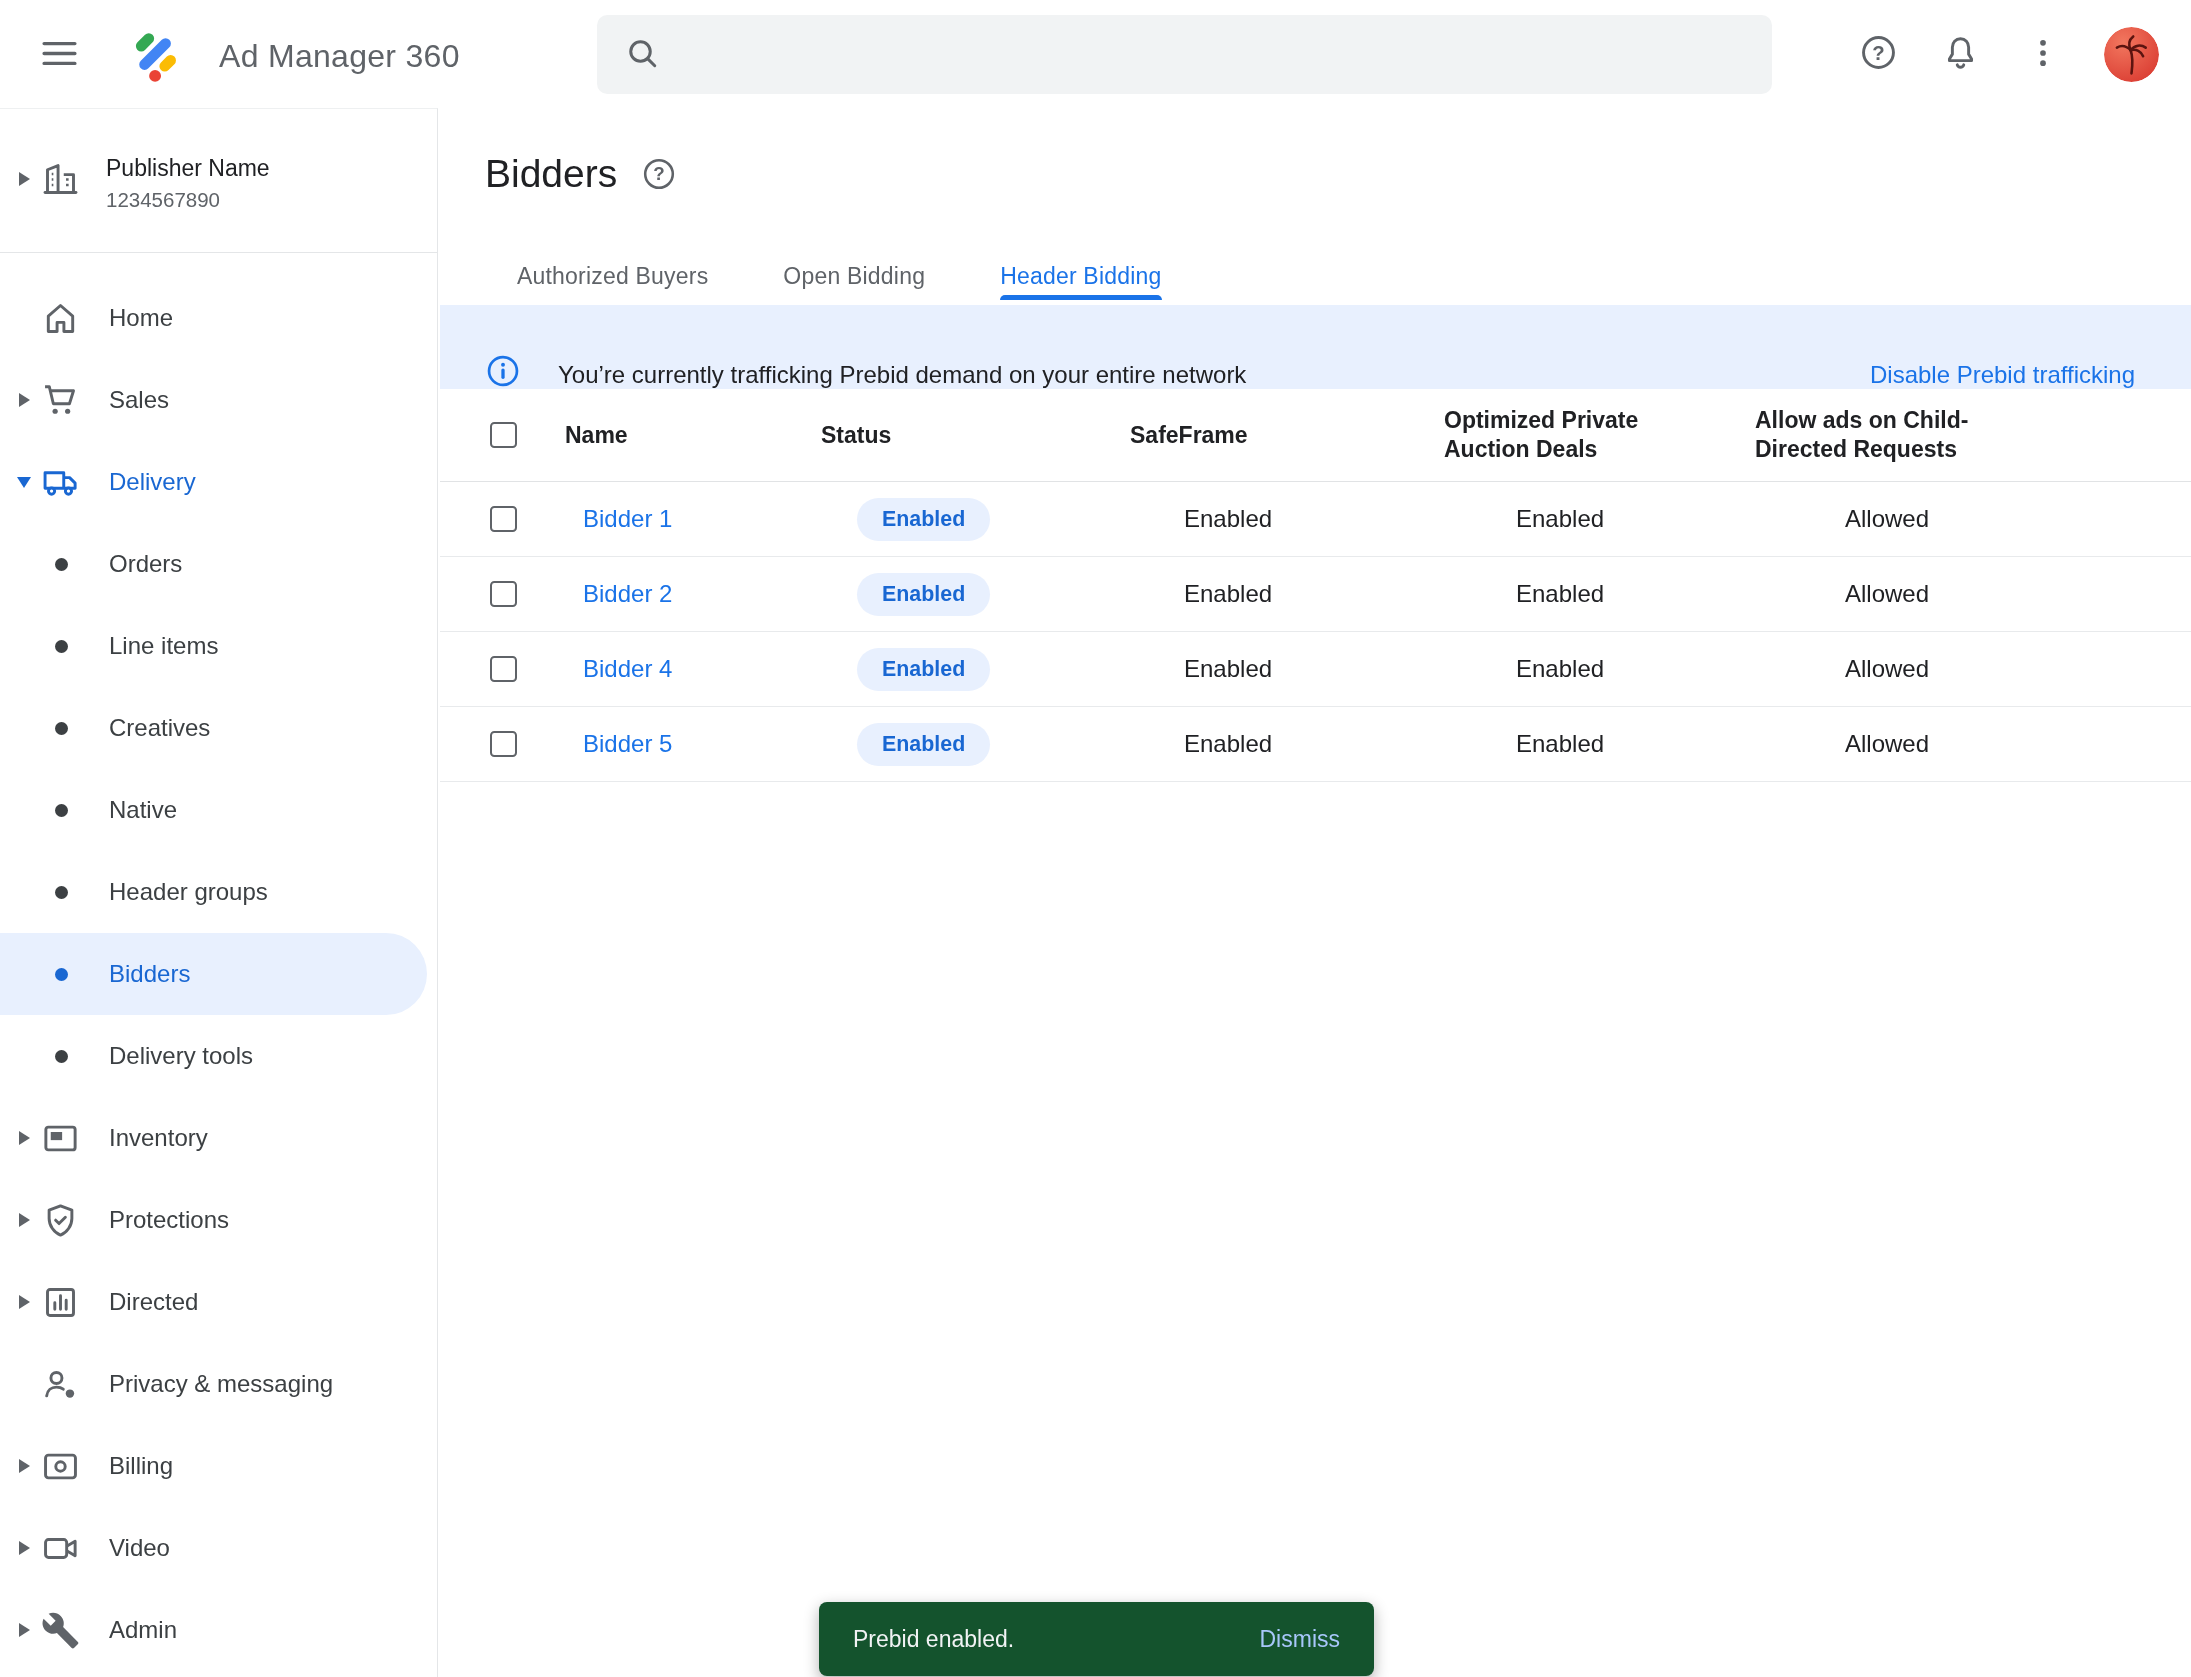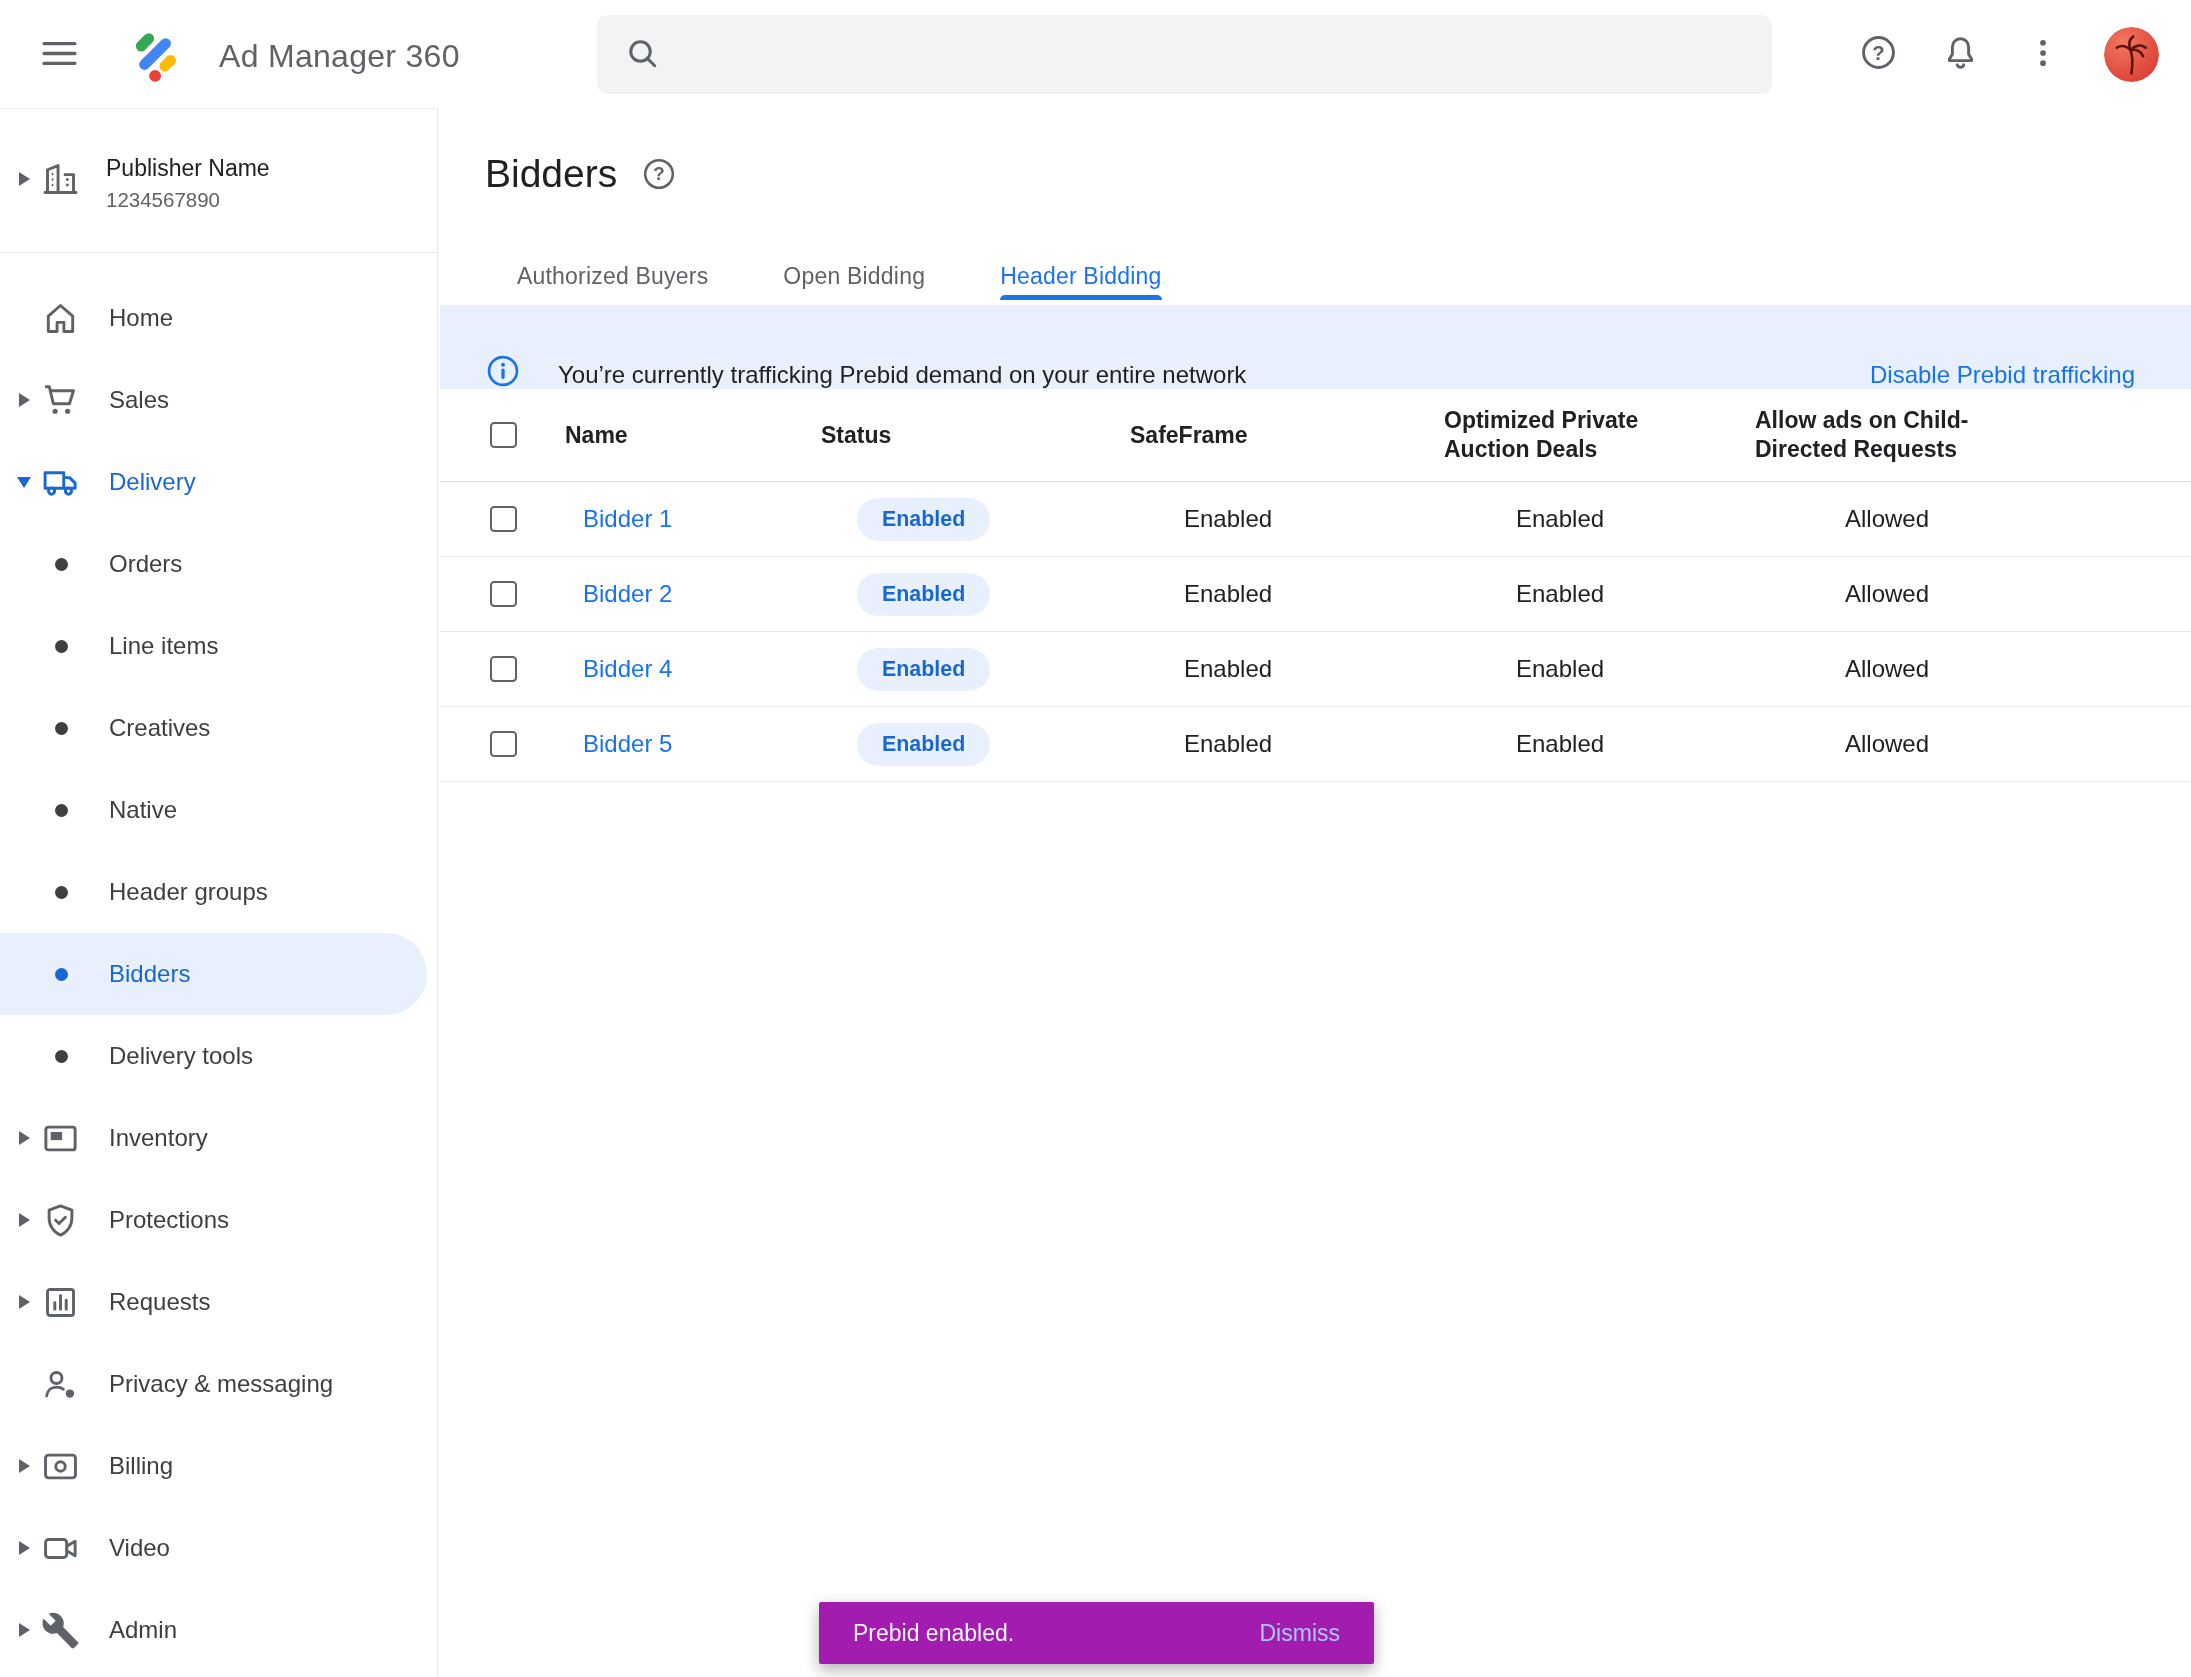--- a/index.html
+++ b/index.html
@@ -59,21 +59,21 @@
 
   .thead, .trow { display:grid; grid-template-columns:53px 229px 282px 287px 284px 1fr; align-items:center; padding-left:45px; }
   .thead { height:93px; border-bottom:1.7px solid #e1e3e5; font-size:23px; font-weight:bold; color:#202124;gap:27px; }
   .thead .two-line { white-space:pre-line; line-height:1.25; }
   .trow { height:75px; border-bottom:1.7px solid #e8eaec; font-size:24px; color:#202124;gap:45px; }
   .cb { width:26.5px; height:26.5px; border:2.6px solid #5f6368; border-radius:4.3px; margin-left:5.1px; cursor:pointer; background:#fff; }
   .bidder-link { color:#1a73e8; cursor:pointer; }
   .pill { display:inline-block; background:#e8f0fe; color:#1967d2; font-weight:bold; font-size:21.4px; height:43px; line-height:43px; padding:0 25px; border-radius:21.4px; }
 
   
-  .snackbar { position:absolute; left:819px; top:1602px; width:555px; height:62px; background:#a21caf; border-radius:2px; display:flex; align-items:center; padding:0 34px; box-shadow:0 5.1px 15.4px rgba(0,0,0,.3); z-index:40; }
+  .snackbar { position:absolute; left:819px; top:1602px; width:555px; height:74px; background:#14532d; border-radius:8px; display:flex; align-items:center; padding:0 34px; box-shadow:0 5.1px 15.4px rgba(0,0,0,.3); z-index:40; }
   .snack-text { color:#f1f3f4; font-size:23px; }
   .snack-action { margin-left:auto; color:#a8c7fa; font-size:23px; font-weight:500; cursor:pointer; }
 
   .ic { width:39px; height:39px; }
 </style>
 </head>
 <body>
 
 <header class="topbar">
   <div class="hamburger">
@@ -261,21 +261,21 @@
     </div>
 
     <div class="nav-row">
       <span class="caret-r"></span>
       <span class="nav-icon">
         <svg viewBox="0 0 24 24" class="ic" fill="none" stroke="#5f6368" stroke-width="1.8">
             <rect x="4" y="4" width="16" height="16" rx="1.5"></rect>
             <path d="M8.5 16.2v-4M12 16.2V7.8M15.5 16.2v-5.6" stroke-linecap="round"></path>
           </svg>
       </span>
-      <span class="nav-label">Requests</span>
+      <span class="nav-label">Directed</span>
     </div>
 
     <div class="nav-row">
       <span class="nav-icon">
         <svg viewBox="0 0 24 24" class="ic" fill="none" stroke="#5f6368" stroke-width="1.8">
             <circle cx="9.5" cy="8" r="3.4"></circle>
             <path d="M3.5 19c.4-3.6 2.9-5.4 6-5.4 1.6 0 3.1.4 4.2 1.3" stroke-linecap="round"></path>
             <circle cx="17.8" cy="17.6" r="2.6" fill="#5f6368" stroke="none"></circle>
           </svg>
       </span>

